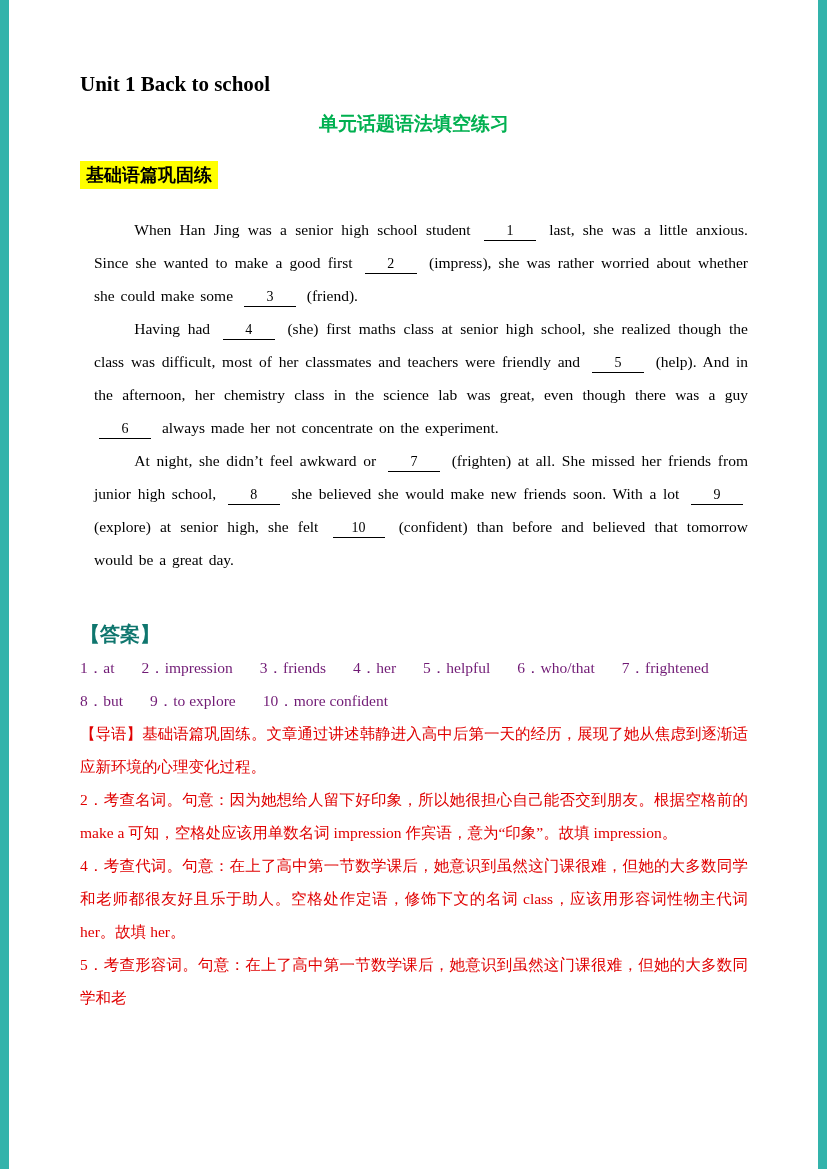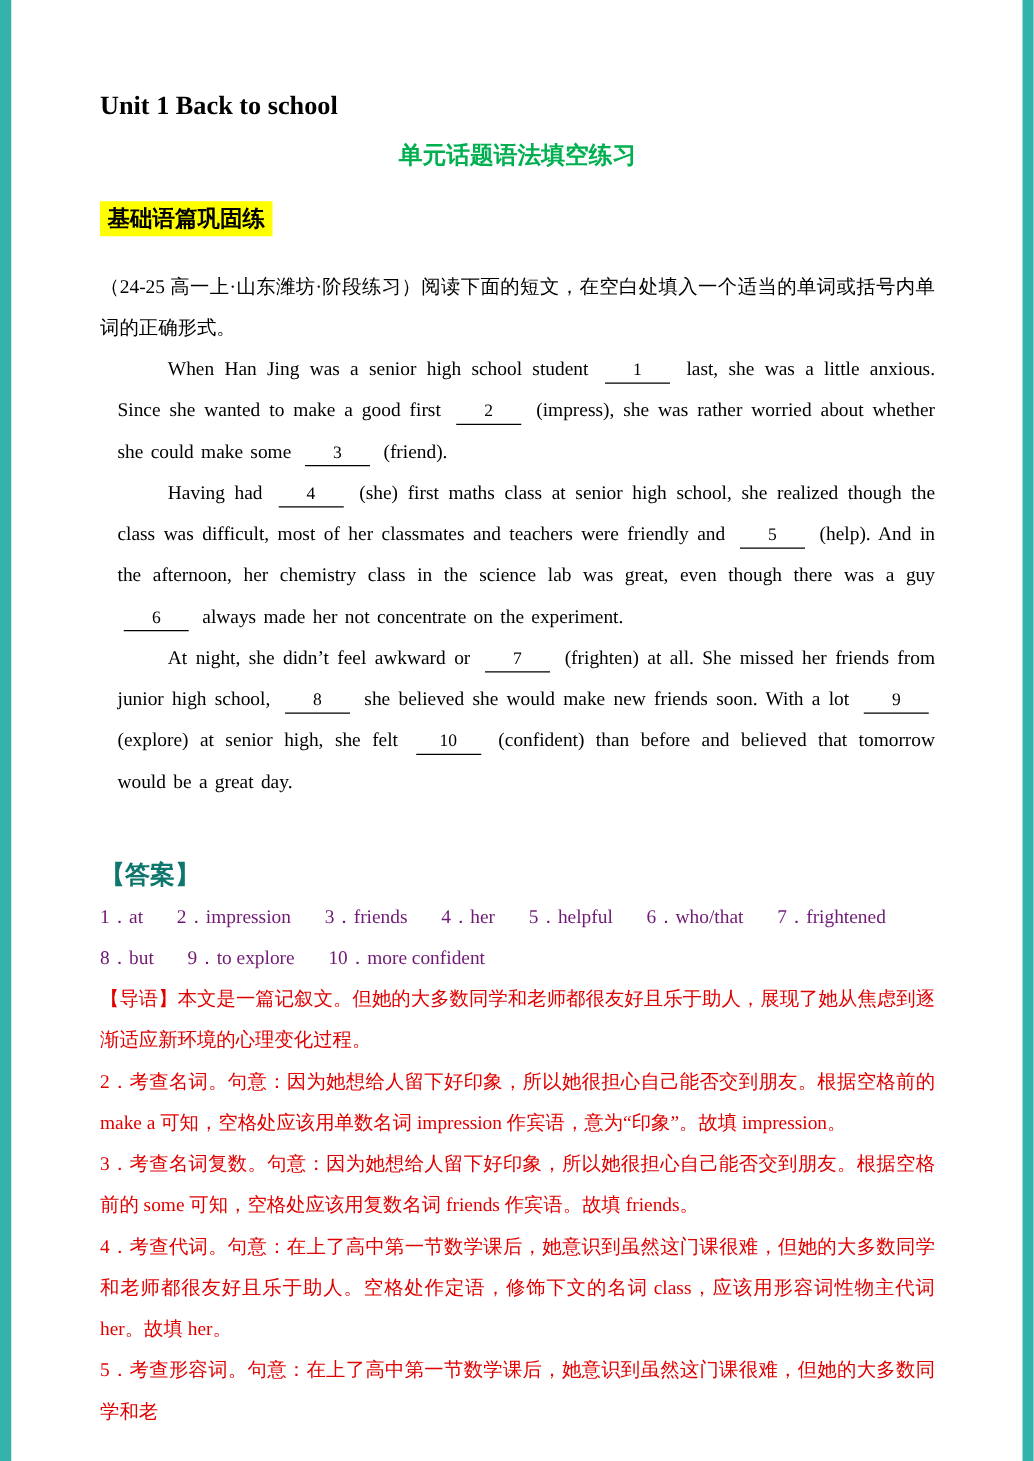--- a/index.html
+++ b/index.html
@@ -59,35 +59,33 @@
 <div class="content">
 
   <h1 class="unit-title">Unit 1 Back to school</h1>
 
   <h2 class="subtitle">单元话题语法填空练习</h2>
 
   <div class="heading-wrap">
     <span class="section-heading">基础语篇巩固练</span>
   </div>
 
-  <p class="intro">（24-25 高一上·山东潍坊·阶段练习）阅读下面的短文，在空白处填入一个适当的单词或括号内单词的正确形式。</p>
 
   <div id="passage">
       <p class="passage-par">When Han Jing was a senior high school student <span class="blank">1</span> last, she was a little anxious. Since she wanted to make a good first <span class="blank">2</span> (impress), she was rather worried about whether she could make some <span class="blank">3</span> (friend).</p>
       <p class="passage-par">Having had <span class="blank">4</span> (she) first maths class at senior high school, she realized though the class was difficult, most of her classmates and teachers were friendly and <span class="blank">5</span> (help). And in the afternoon, her chemistry class in the science lab was great, even though there was a guy <span class="blank">6</span> always made her not concentrate on the experiment.</p>
       <p class="passage-par">At night, she didn’t feel awkward or <span class="blank">7</span> (frighten) at all. She missed her friends from junior high school, <span class="blank">8</span> she believed she would make new friends soon. With a lot <span class="blank">9</span> (explore) at senior high, she felt <span class="blank">10</span> (confident) than before and believed that tomorrow would be a great day.</p>
     </div>
 
   <div class="answers-section">
     <p class="ans-label">【答案】</p>
     <p class="answer-list" id="answer-list"><span class="answer-item">1．at</span><span class="answer-item">2．impression</span><span class="answer-item">3．friends</span><span class="answer-item">4．her</span><span class="answer-item">5．helpful</span><span class="answer-item">6．who/that</span><span class="answer-item">7．frightened</span><span class="answer-item">8．but</span><span class="answer-item">9．to explore</span><span class="answer-item">10．more confident</span></p>
     <p class="analysis">
-      <span class="lbl">【导语】</span><span>本文是一篇记叙文。但她的大多数同学和老师都很友好且乐于助人，展现了她从焦虑到逐渐适应新环境的心理变化过程。</span>
+      <span class="lbl">【导语】</span><span>基础语篇巩固练。文章通过讲述韩静进入高中后第一天的经历，展现了她从焦虑到逐渐适应新环境的心理变化过程。</span>
     </p>
     <div id="explanations">
         <p class="explanation">2．考查名词。句意：因为她想给人留下好印象，所以她很担心自己能否交到朋友。根据空格前的 make a 可知，空格处应该用单数名词 impression 作宾语，意为“印象”。故填 impression。</p>
-        <p class="explanation">3．考查名词复数。句意：因为她想给人留下好印象，所以她很担心自己能否交到朋友。根据空格前的 some 可知，空格处应该用复数名词 friends 作宾语。故填 friends。</p>
         <p class="explanation">4．考查代词。句意：在上了高中第一节数学课后，她意识到虽然这门课很难，但她的大多数同学和老师都很友好且乐于助人。空格处作定语，修饰下文的名词 class，应该用形容词性物主代词 her。故填 her。</p>
         <p class="explanation">5．考查形容词。句意：在上了高中第一节数学课后，她意识到虽然这门课很难，但她的大多数同学和老</p>
       </div>
   </div>
 
 </div>
 
 </body></html>

